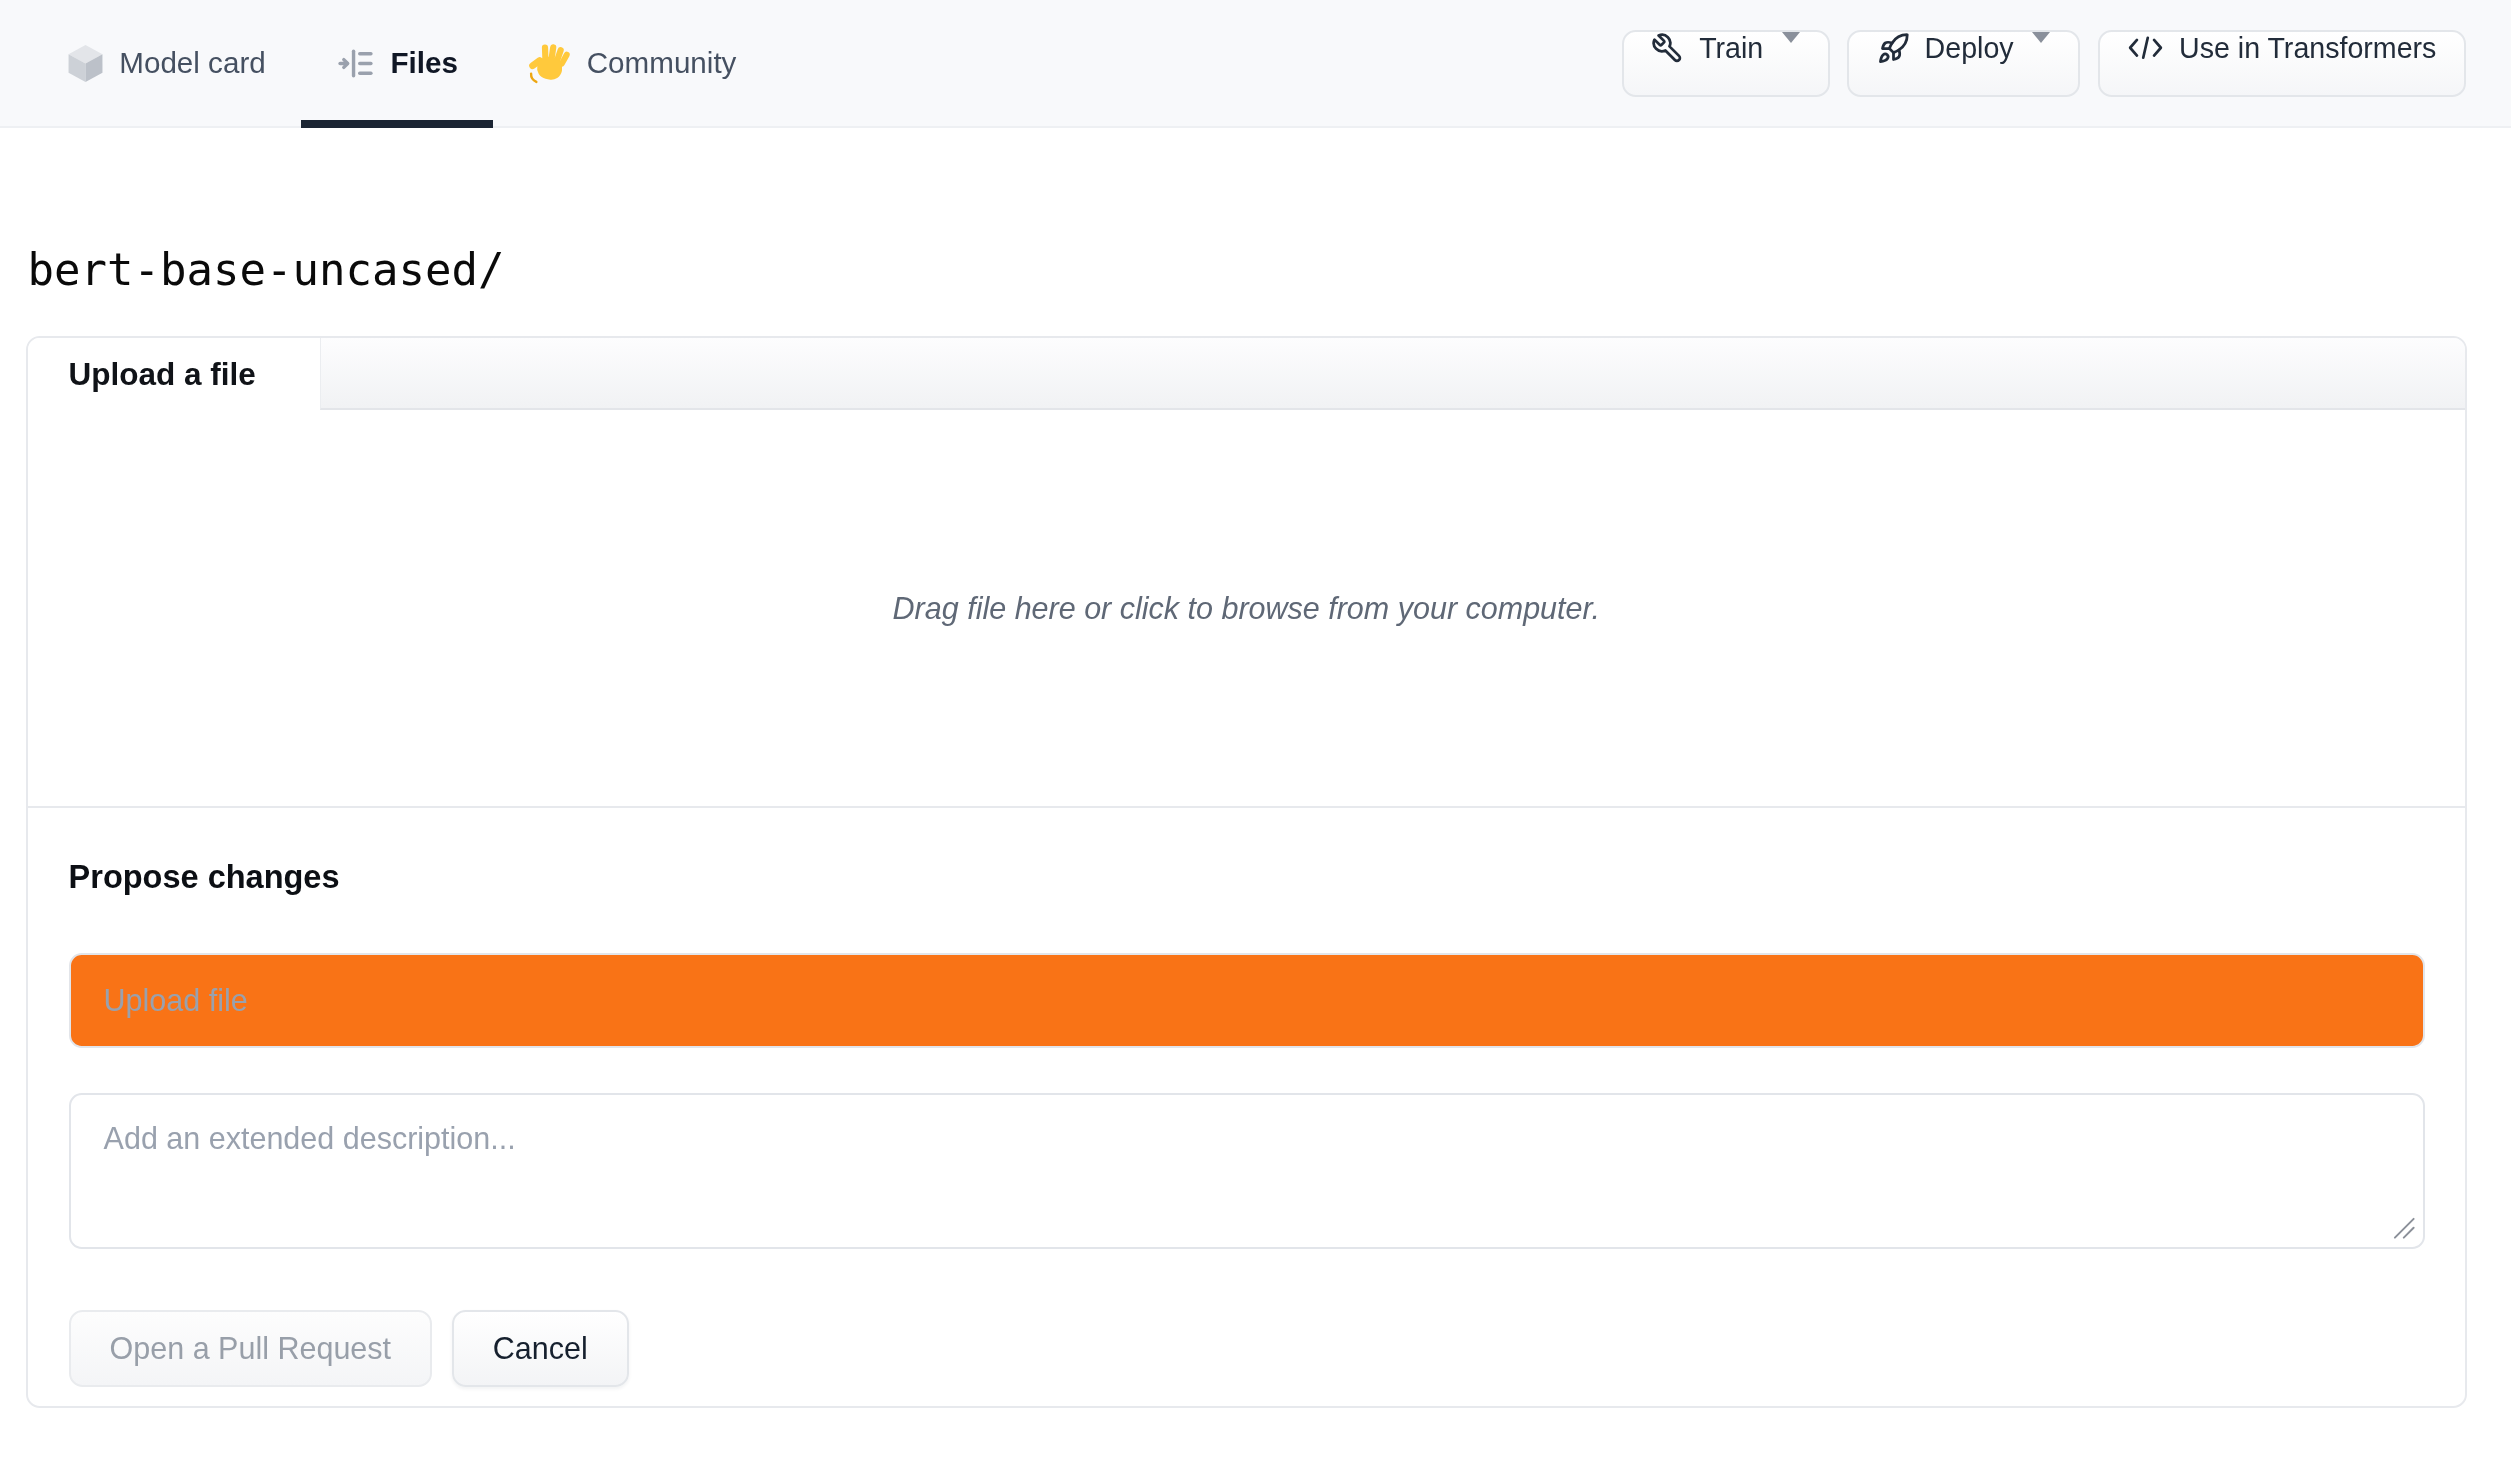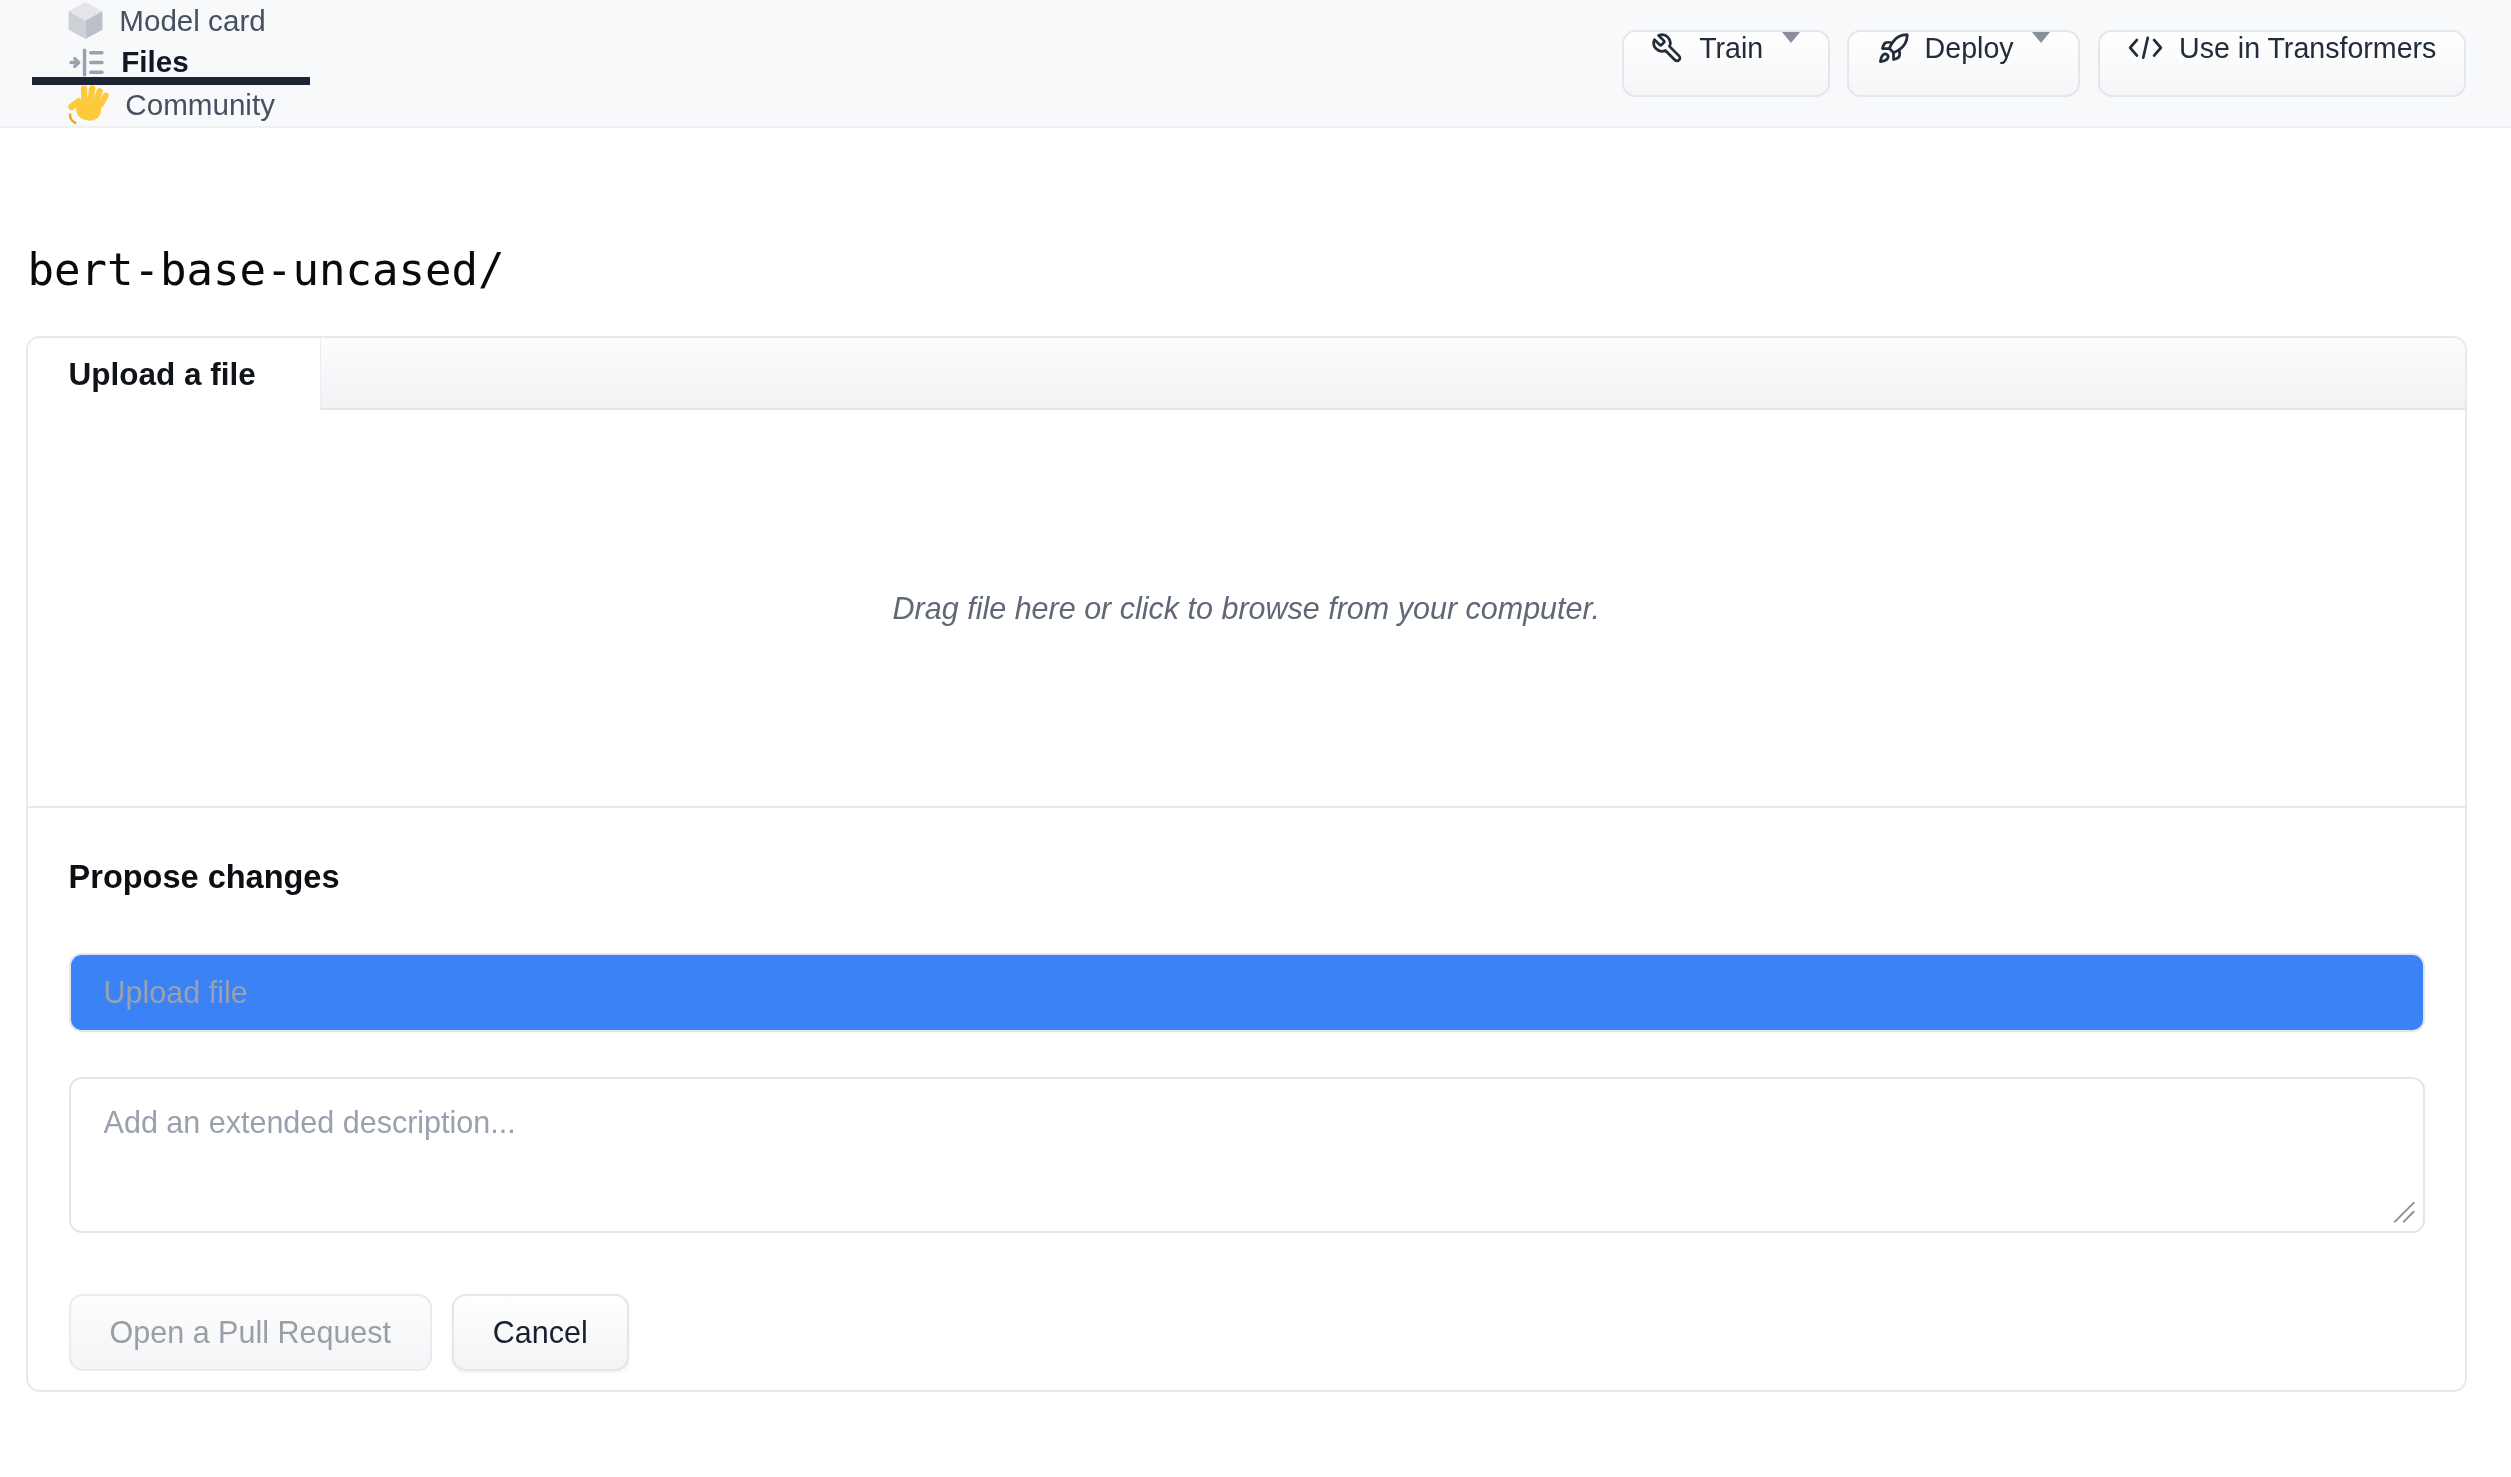--- a/index.html
+++ b/index.html
@@ -3,21 +3,21 @@
 <meta charset="utf-8">
 <style>
   * { margin:0; padding:0; box-sizing:border-box; }
   html,body { width:2512px; height:1478px; overflow:hidden; background:#ffffff;
               font-family:"Liberation Sans", sans-serif; }
 
   
   .repo-header { display:flex; align-items:center; height:128px;
                  background:#f8f9fb; border-bottom:2px solid #eef0f3;
                  padding:0 46px 0 31.5px; }
-  .nav-tabs { display:flex; height:100%;flex-direction:column; }
+  .nav-tabs { display:flex; height:100%; }
   .nav-tab { position:relative; display:flex; align-items:center; gap:15.8px;
              padding:0 35px; height:100%; font-size:29.6px; color:#455061;
              cursor:pointer; }
   .nav-tab.active { font-weight:bold; color:#101725; }
   .tab-indicator { position:absolute; left:0; right:0; bottom:-2px; height:7.9px;
                    background:#1b2533; }
   .nav-icon { display:flex; align-items:center; }
 
   .header-actions { margin-left:auto; display:flex; gap:17.7px; }
   .hbtn { display:flex; align-items:flex-start; gap:14.8px; height:67px; padding:0 27.6px;
@@ -42,23 +42,23 @@
   .card-tabbar-rest { flex:1; background:linear-gradient(180deg,#fdfdfe 0%,#f1f2f4 100%);
                       border-bottom:2px solid #e3e5e9; border-left:1px solid #ebedf0; }
 
   .dropzone { height:398px; display:flex; align-items:center; justify-content:center;
               border-bottom:2px solid #e7e9ed; cursor:pointer;font-style:italic; }
   .dropzone-text { font-size:30.5px; color:#5f6876; }
 
   .propose { padding:51px 40px 19px 41px; }
   .propose-heading { font-size:32.5px; font-weight:bold; color:#0c0f14; margin-bottom:57px; }
 
-  .file-input { display:block; width:100%; height:79px; border:2px solid #e2e5ea;
+  .file-input { display:block; width:100%; height:95px; border:2px solid #e2e5ea;
                 border-radius:12.8px; padding:0 33px; font-size:30.5px; color:#111827;
-                outline:none; background:#3b82f6; font-family:"Liberation Sans", sans-serif; }
+                outline:none; background:#f97316; font-family:"Liberation Sans", sans-serif; }
   .file-input::placeholder { color:#99a1ae; }
 
   .desc-wrap { position:relative; margin-top:45px; }
   .desc-input { display:block; width:100%; height:156px; border:2px solid #e2e5ea;
                 border-radius:12.8px; padding:25.6px 33px; font-size:30.5px; color:#111827;
                 outline:none; resize:none; background:#fff;
                 font-family:"Liberation Sans", sans-serif; }
   .desc-input::placeholder { color:#99a1ae; }
   .resize-handle { position:absolute; right:8.9px; bottom:8.9px; width:27.6px; height:27.6px;
                    cursor:nwse-resize; }

